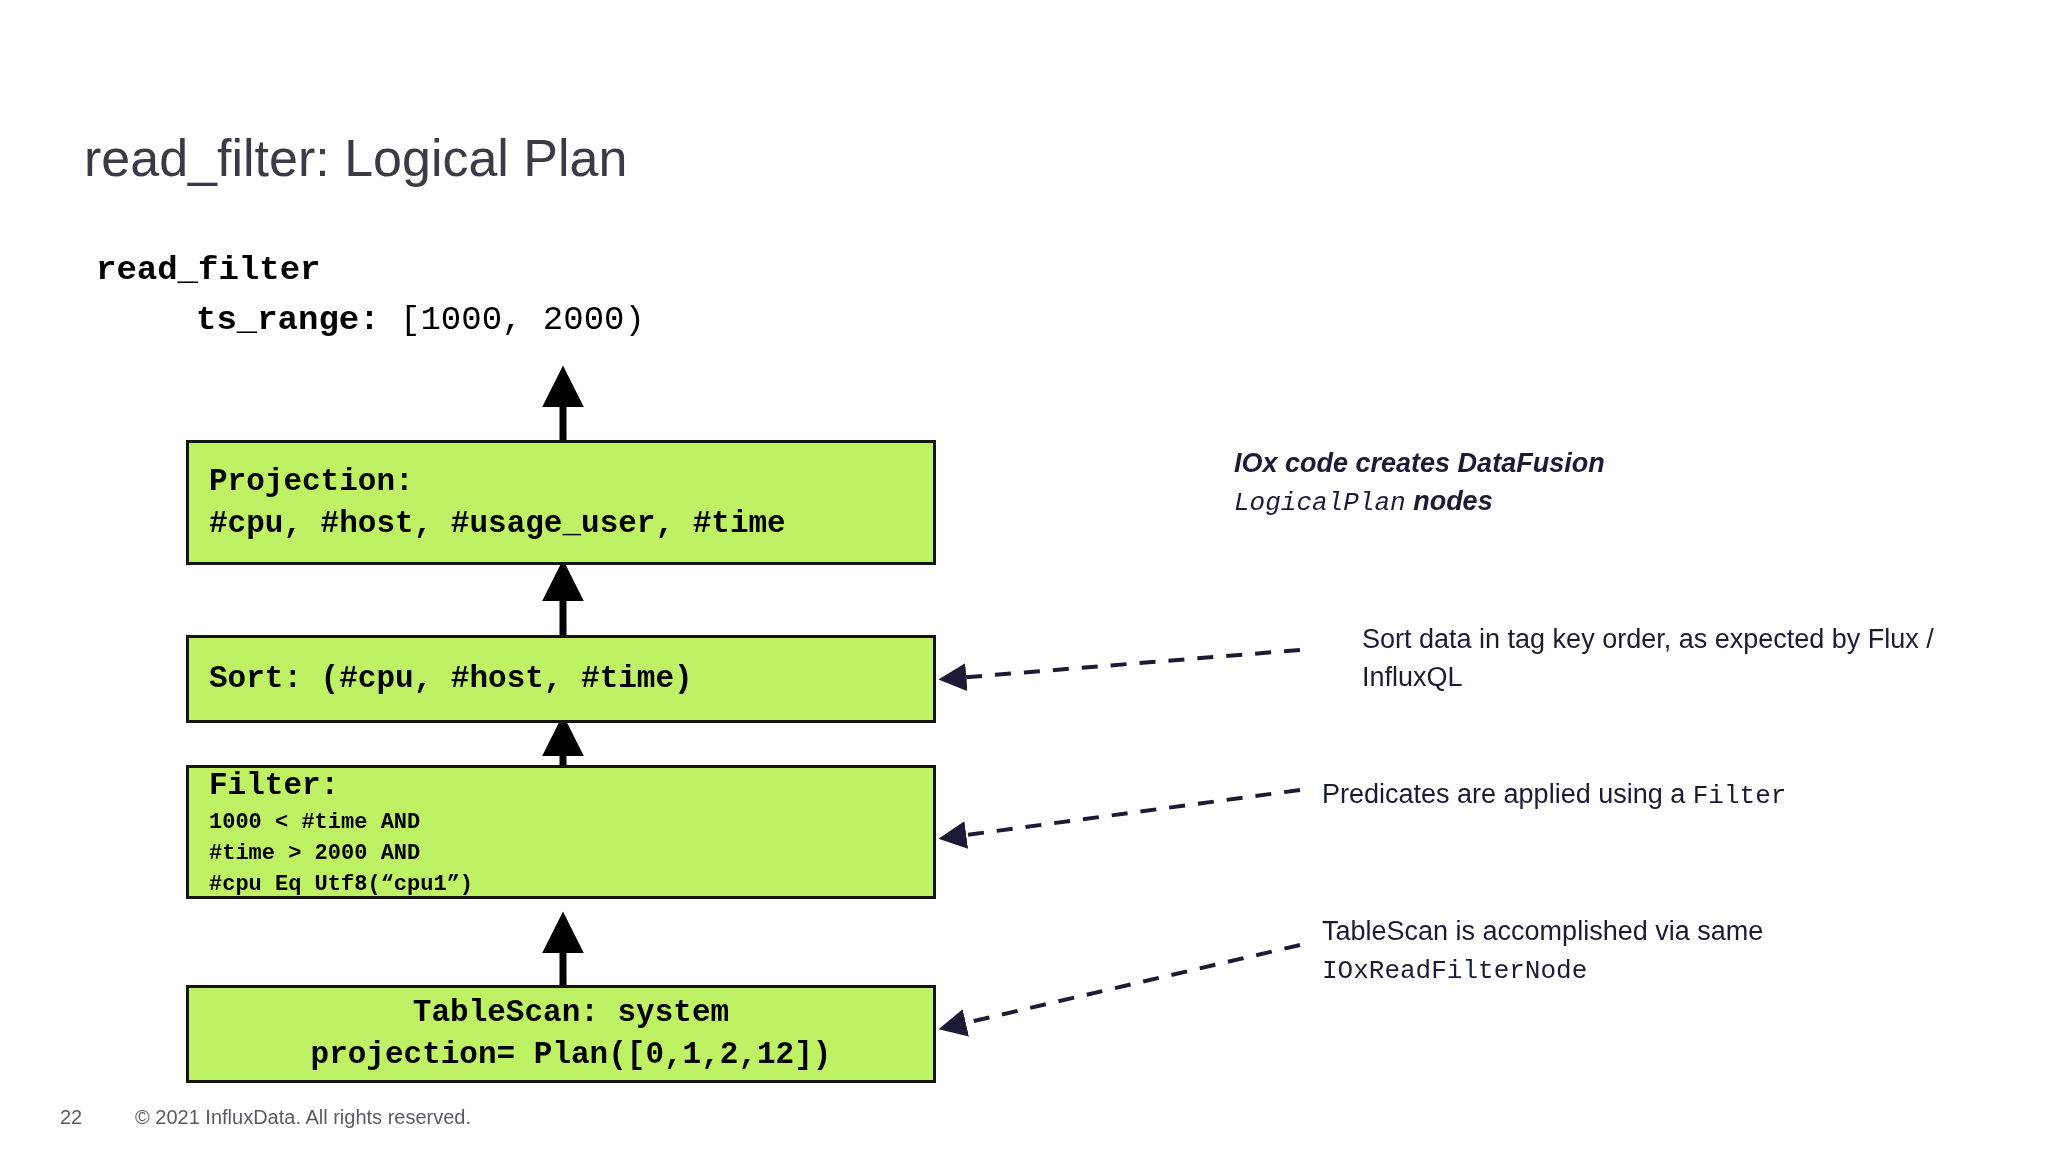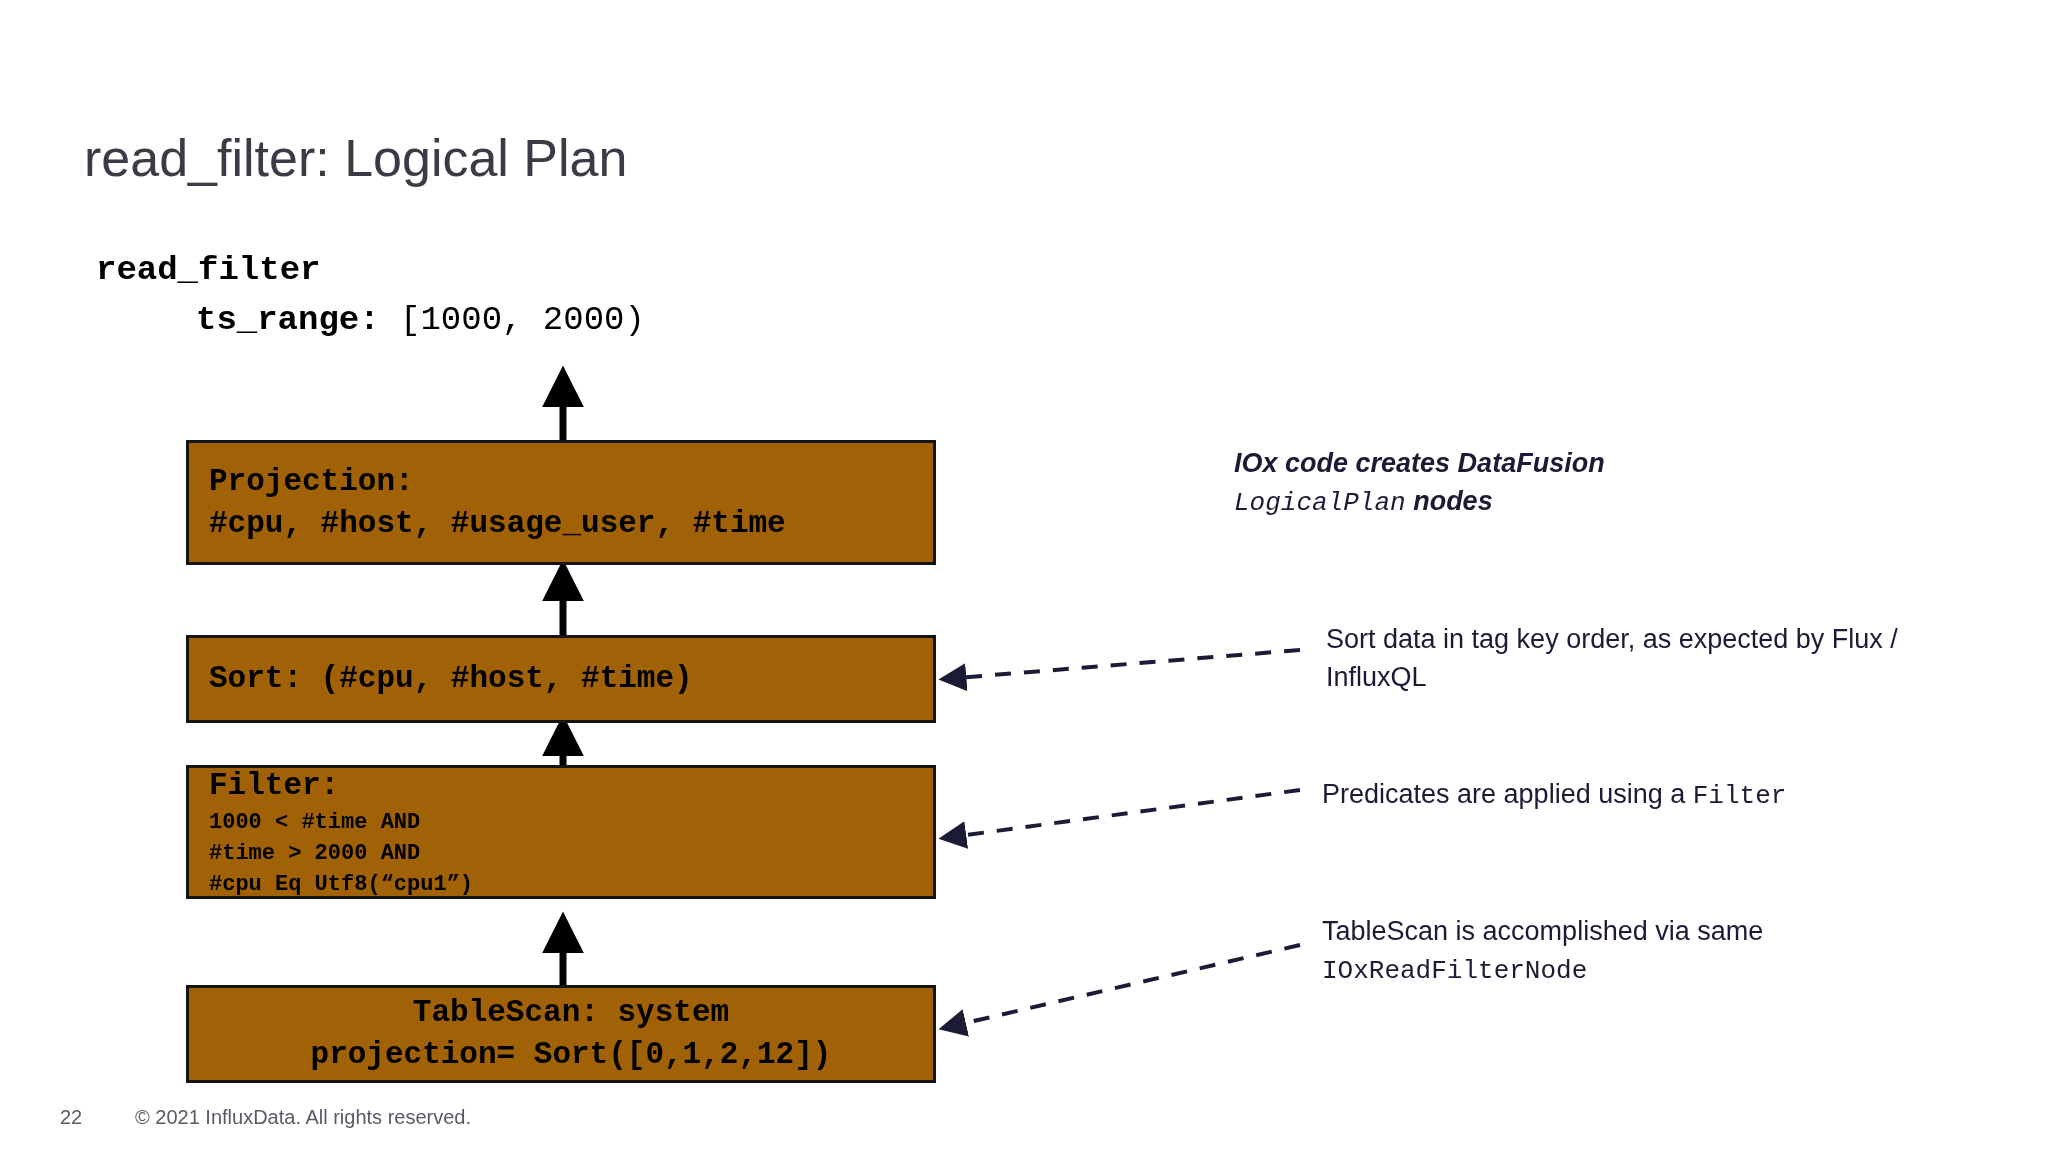--- a/index.html
+++ b/index.html
@@ -51,21 +51,21 @@
   #query-block .q-key {
     font-weight: bold;
   }
   #query-block .q-val {
     font-weight: normal;
   }
 
   
   .plan-box {
     position: absolute;
-    background: #a16207;
+    background: #bef264;
     border: 3px solid #141414;
     box-sizing: border-box;
     font-family: "Liberation Mono", "DejaVu Sans Mono", monospace;
     color: #000000;
     display: flex;
     flex-direction: column;
     justify-content: center;
   }
   .plan-box .line {
     display: block;
@@ -112,21 +112,21 @@
   .annot.italic {
     font-style: italic;
     font-weight: bold;
   }
   .annot.italic .mono {
     font-weight: normal;
     font-style: italic;
   }
 
   #annot-logicalplan { left: 1234px; top: 420px;  width: 620px; margin-top: 24px; }
-  #annot-sort        { left: 1326px; top: 620px;  width: 640px; }
+  #annot-sort        { left: 1362px; top: 620px;  width: 640px; }
   #annot-filter      { left: 1322px; top: 775px;  width: 640px; }
   #annot-tablescan   { left: 1322px; top: 912px;  width: 640px; }
 
   
   #footer {
     position: absolute;
     left: 60px;
     top: 1106px;
     font-family: "Liberation Sans", sans-serif;
     font-size: 20px;
@@ -180,21 +180,21 @@
 
 <div class="plan-box" id="box-filter">
   <span class="line big">Filter:</span>
   <span class="line small">1000 &lt; #time AND</span>
   <span class="line small">#time &gt; 2000 AND</span>
   <span class="line small">#cpu Eq Utf8(“cpu1”)</span>
 </div>
 
 <div class="plan-box" id="box-tablescan">
   <span class="line big">TableScan: system</span>
-  <span class="line big">projection= Sort([0,1,2,12])</span>
+  <span class="line big">projection= Plan([0,1,2,12])</span>
 </div>
 
 <div class="annot italic" id="annot-logicalplan">
   <span>IOx code creates DataFusion</span><br>
   <span class="mono">LogicalPlan</span><span> nodes</span>
 </div>
 
 <div class="annot" id="annot-sort">
   <span>Sort data in tag key order, as expected by Flux / InfluxQL</span>
 </div>

